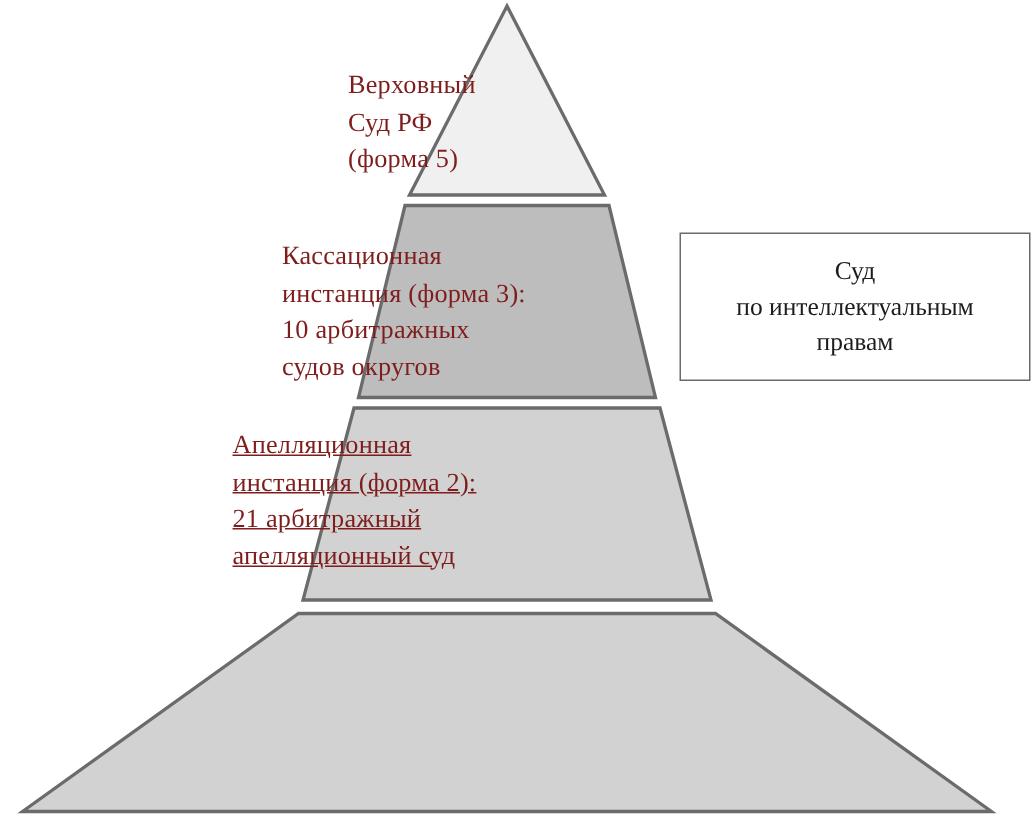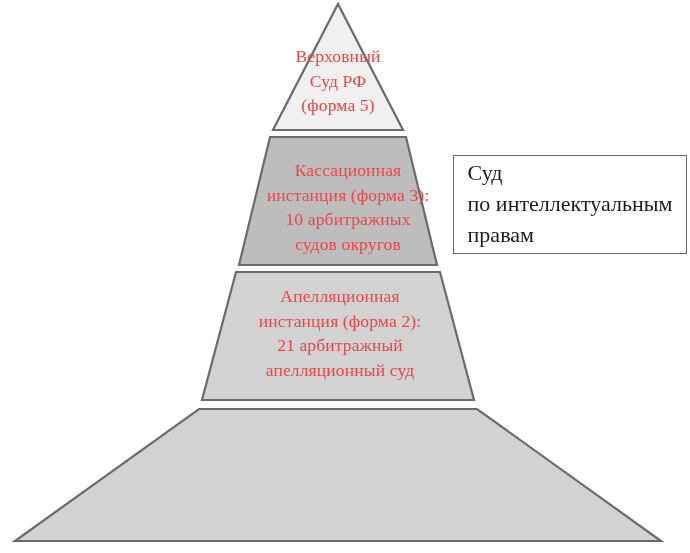--- a/index.html
+++ b/index.html
@@ -19,65 +19,65 @@
   }
   #pyramid-svg {
     position: absolute;
     left: 0;
     top: 0;
     width: 690px;
     height: 553px;
   }
   .tier-label {
     position: absolute;
-    text-align: center;
-    color: #ef4444;
+    color: #7f1d1d;
     font-size: 17.5px;
     line-height: 1.40;
     letter-spacing: 0.15px;
     white-space: pre-line;
     pointer-events: none;
   }
   #tier-label-1 {
     left: 232px;
     top: 44px;
     width: 212px;
   }
   #tier-label-2 {
     left: 188px;
     top: 158px;
     width: 320px;
   }
   #tier-label-3 {
-    left: 140px;
+    left: 155px;
     top: 284px;
     width: 400px;
+    text-decoration: underline;
   }
   #tier-label-4 {
     left: 100px;
     top: 424px;
     width: 480px;
   }
   #side-box {
     position: absolute;
     left: 453px;
     top: 155px;
     width: 234px;
     height: 99px;
     background: #ffffff;
     border: 1.5px solid #6b6b6b;
     box-sizing: border-box;
     display: flex;
     align-items: center;
     justify-content: center;
   }
   #side-box-label {
-    text-align: left;
+    text-align: center;
     color: #1c1c1c;
-    font-size: 22px;
+    font-size: 17px;
     line-height: 1.40;
     white-space: pre-line;
   }
 </style>
 </head>
 <body>
 
 <div id="diagram-root">
 
   <svg id="pyramid-svg" viewBox="0 0 690 553">

